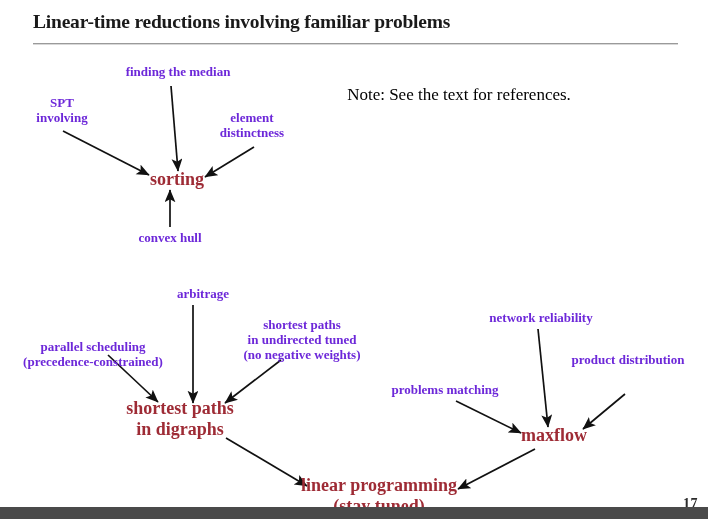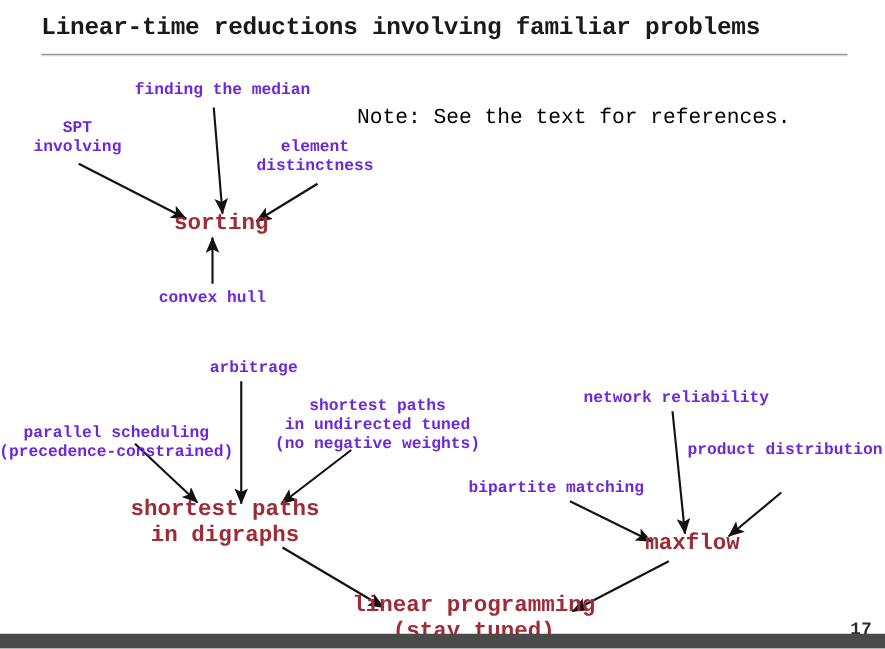--- a/index.html
+++ b/index.html
@@ -6,21 +6,21 @@
     margin: 0;
     padding: 0;
     background: #ffffff;
   }
   #slide {
     position: relative;
     width: 708px;
     height: 519px;
     background: #ffffff;
     overflow: hidden;
-    font-family: Liberation Mono, monospace;
+    font-family: Liberation Serif, serif;
   }
   #slide-title {
     position: absolute;
     left: 33px;
     top: 11px;
     font-size: 19.5px;
     font-weight: 700;
     color: #1a1a1a;
     letter-spacing: -0.2px;
     white-space: nowrap;
@@ -155,21 +155,21 @@
   <div class="node target" style="left:180px; top:419px;">
     <div>shortest paths</div>
     <div>in digraphs</div>
   </div>
 
   <div class="node src" style="left:541px; top:318px;">
     <div>network reliability</div>
   </div>
 
   <div class="node src" style="left:445px; top:390px;">
-    <div>bipartite matching</div>
+    <div>problems matching</div>
   </div>
 
   <div class="node src" style="left:628px; top:360px;">
     <div>product distribution</div>
   </div>
 
   <div class="node target" style="left:554px; top:436px;">
     <div>maxflow</div>
   </div>
 

